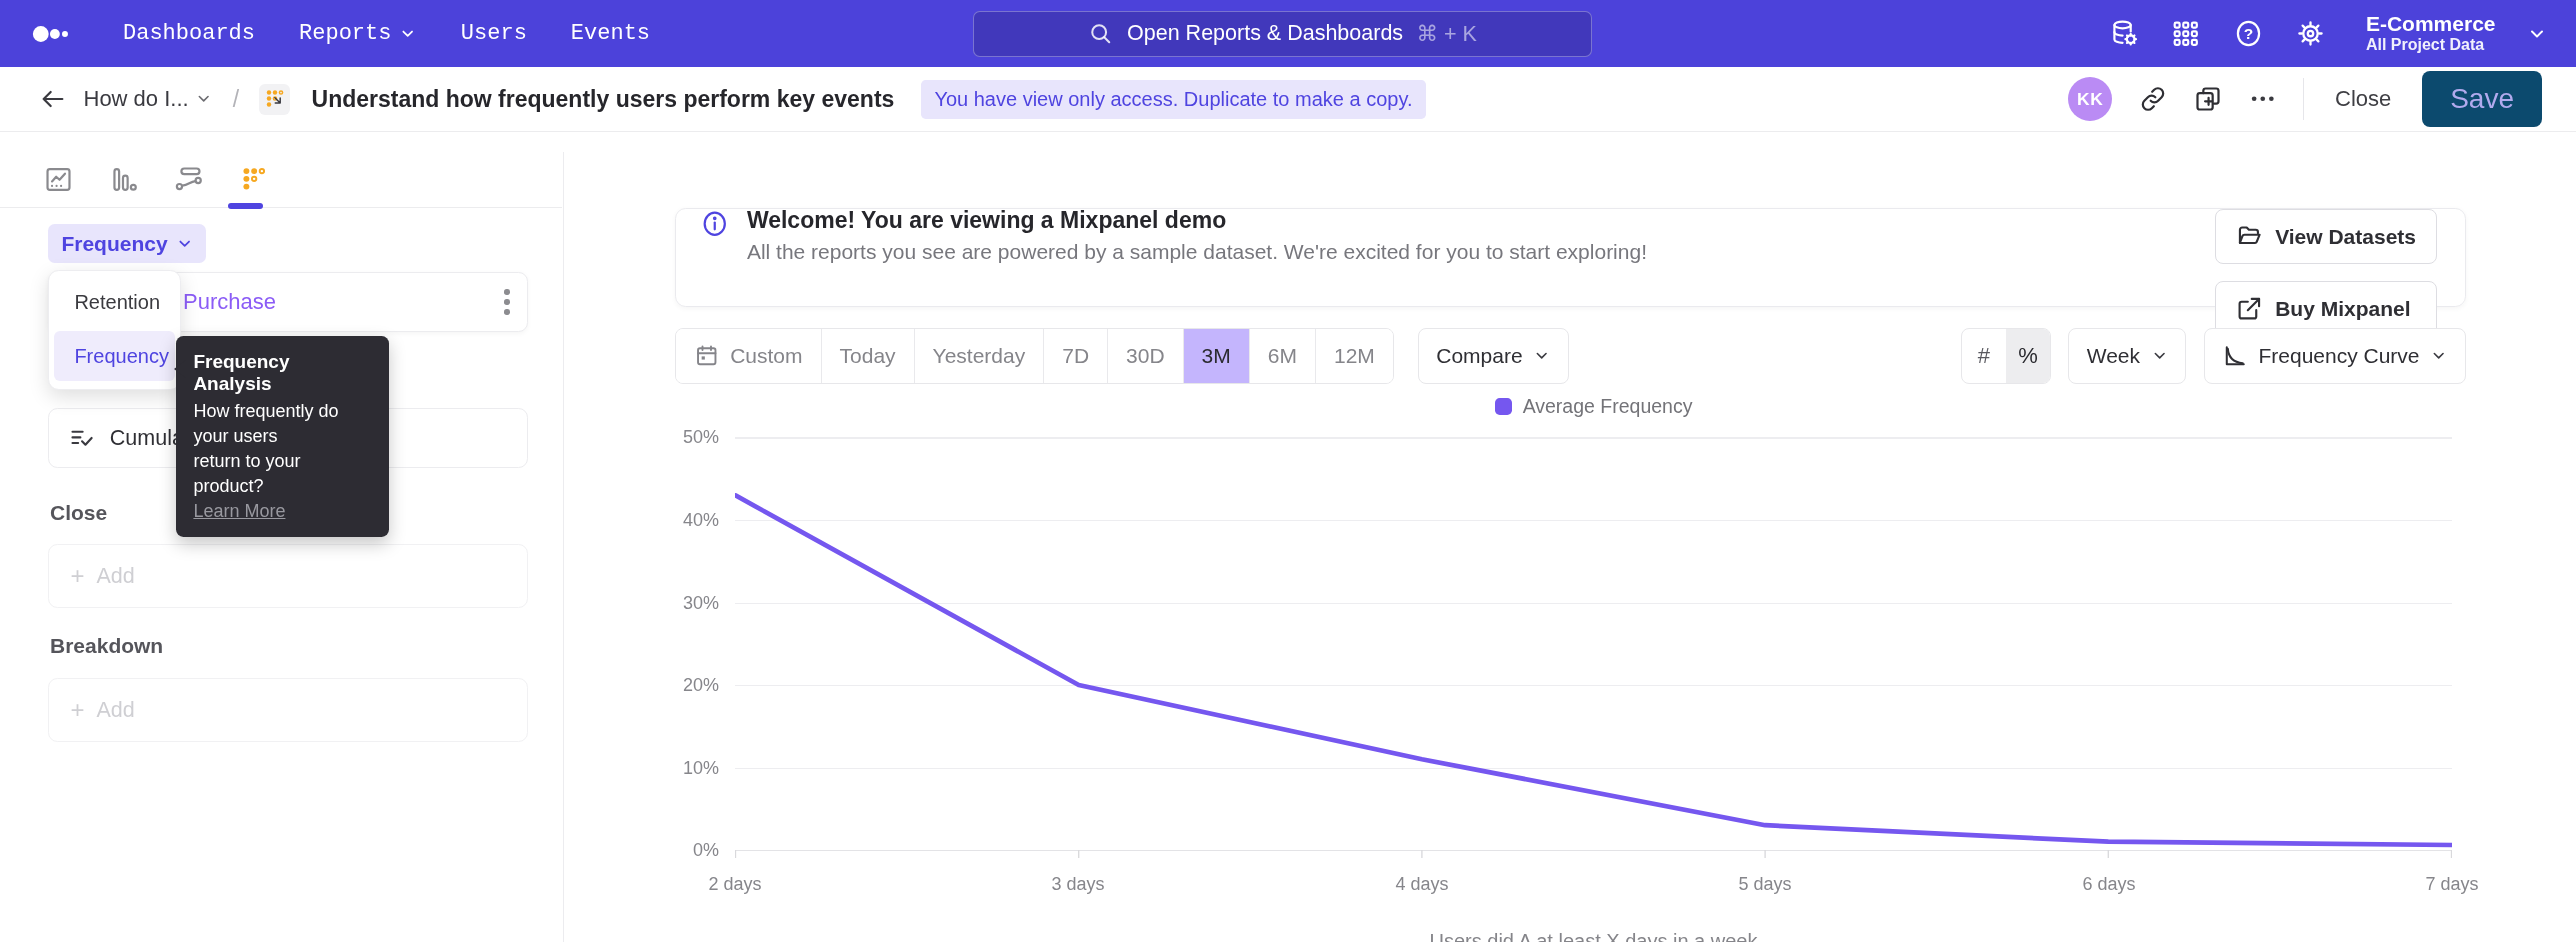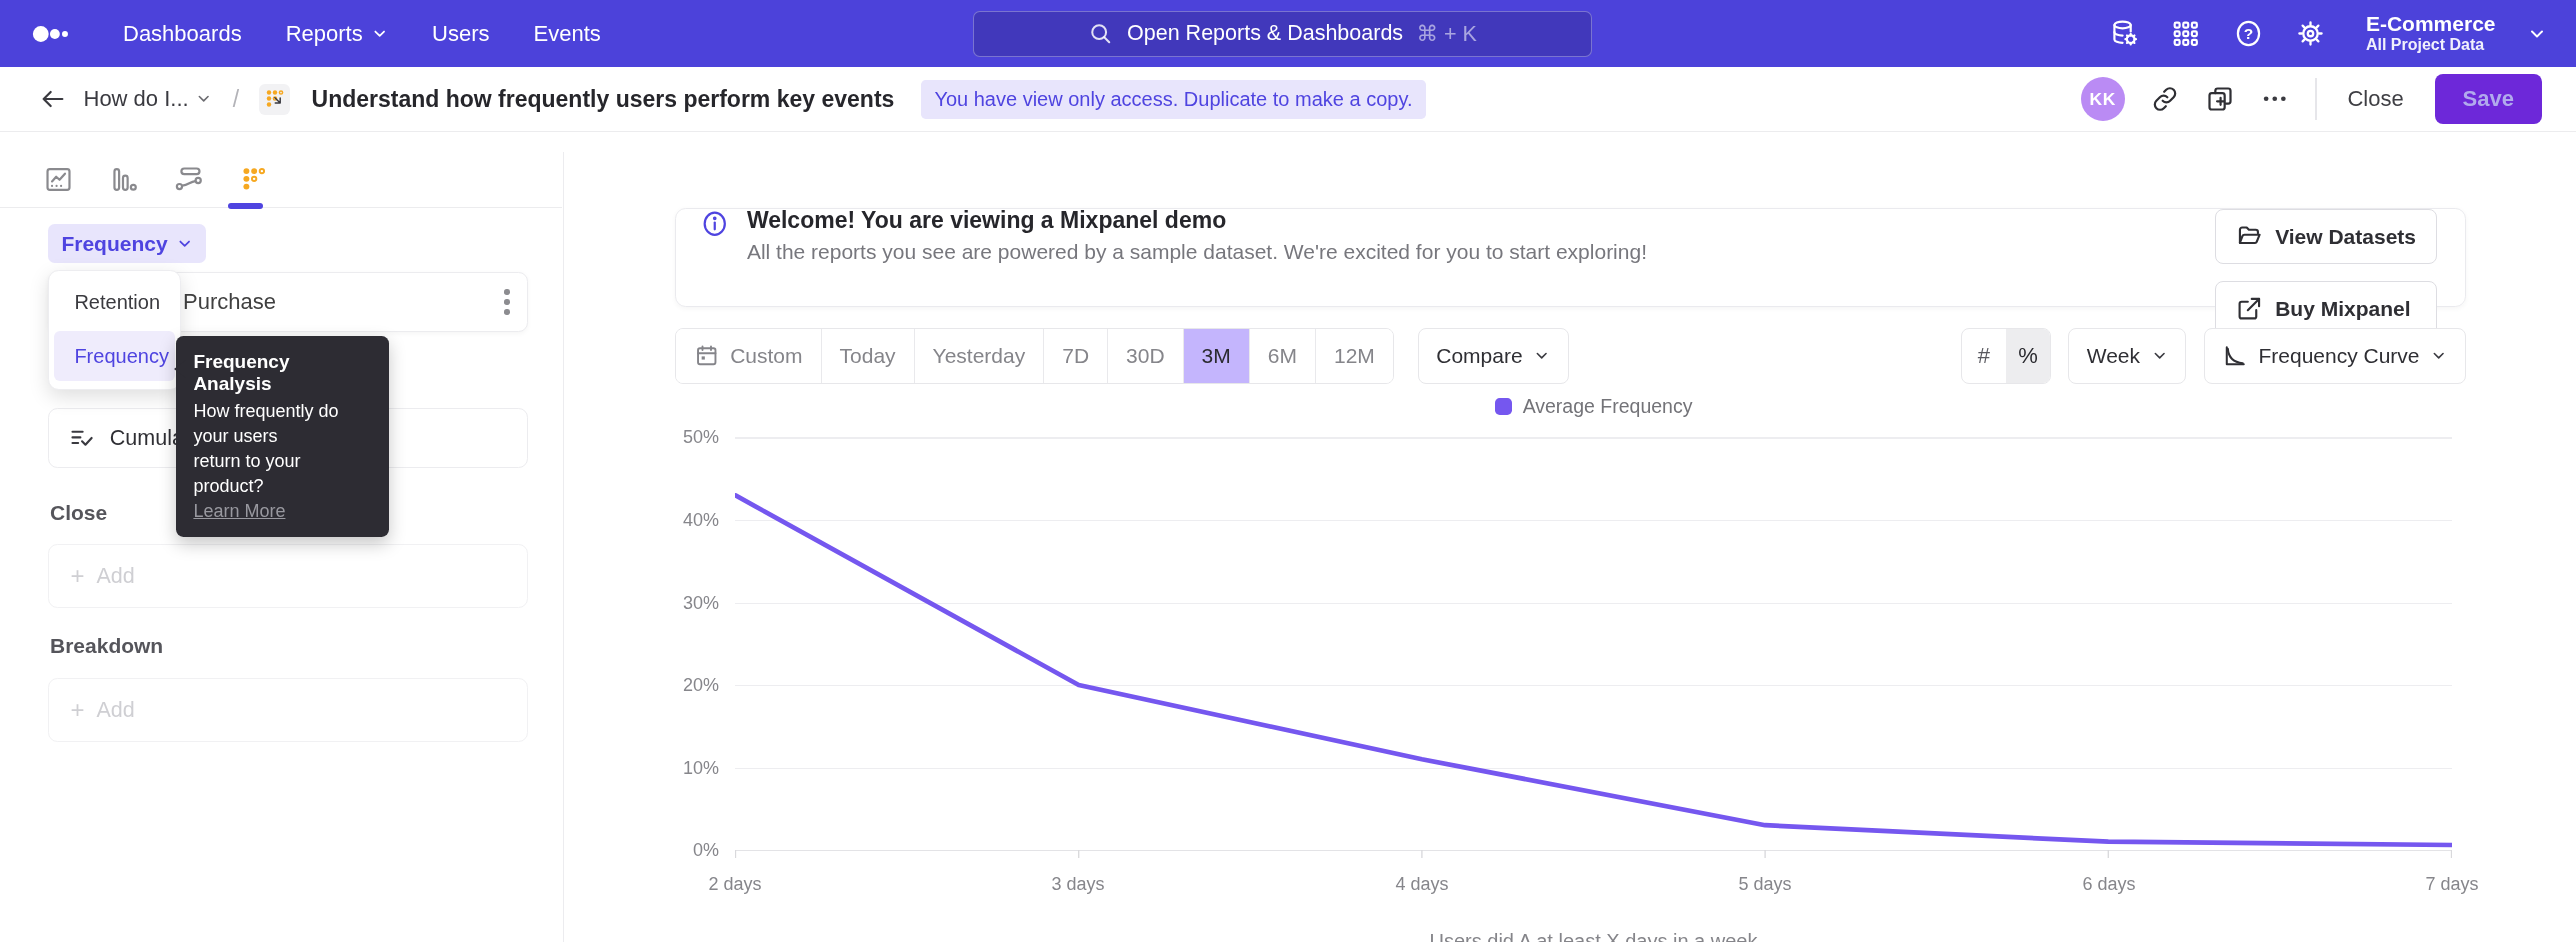--- a/index.html
+++ b/index.html
@@ -6,21 +6,21 @@
   html,body{width:2576px;height:943px;overflow:hidden;background:#fff;
     font-family:"Liberation Sans","DejaVu Sans",sans-serif;-webkit-font-smoothing:antialiased;}
   #app{position:relative;width:2576px;height:943px;background:#fff;}
 
   
   .topnav{position:absolute;left:0;top:0;width:2576px;height:67px;background:#4c42da;
     display:flex;align-items:center;color:#fff;}
   .nav-left{display:flex;align-items:center;padding-left:32px;gap:40px;}
   .logo{width:51px;height:34px;display:flex;align-items:center;}
   .nav-items{display:flex;align-items:center;gap:44px;font-size:22px;font-weight:500;}
-  .nav-item{display:flex;align-items:center;gap:8px;cursor:pointer;white-space:nowrap;}
+  .nav-item{display:flex;align-items:center;gap:8px;cursor:pointer;white-space:nowrap;font-family:Liberation Mono, monospace;}
   .searchbar{position:absolute;left:973px;top:10.7px;width:619px;height:46px;border-radius:6.7px;
     background:rgba(0,0,0,0.14);border:1.3px solid rgba(255,255,255,0.30);
     display:flex;align-items:center;justify-content:center;gap:13.4px;font-size:21.5px;}
   .searchbar .shortcut{color:rgba(255,255,255,0.55);}
   .nav-right{position:absolute;right:29.5px;top:0;height:67px;display:flex;align-items:center;gap:31px;}
   .nav-icon{width:31px;height:31px;display:flex;align-items:center;justify-content:center;cursor:pointer;}
   .project{text-align:left;line-height:1.15;margin-left:9.4px;cursor:pointer;}
   .project .p-name{font-size:21px;font-weight:700;}
   .project .p-scope{font-size:16px;font-weight:600;opacity:.92;}
 
@@ -35,36 +35,36 @@
     align-items:center;justify-content:center;cursor:pointer;}
   .rtitle{font-size:23px;font-weight:700;color:#26262b;margin-left:5.4px;white-space:nowrap;}
   .notice-pill{margin-left:10.7px;background:#e8e5fc;color:#4f44e0;font-size:20px;
     padding:8px 13.4px;border-radius:4.7px;white-space:nowrap;cursor:pointer;}
   .rh-right{display:flex;align-items:center;gap:25.5px;}
   .avatar{width:44px;height:44px;border-radius:50%;background:#ba8bf4;color:#fff;font-size:17.4px;
     font-weight:700;display:flex;align-items:center;justify-content:center;letter-spacing:0.7px;cursor:pointer;}
   .hicon{width:29.5px;height:29.5px;display:flex;align-items:center;justify-content:center;cursor:pointer;}
   .vdivider{width:1.3px;height:42px;background:#e6e6ea;}
   .close-btn{font-size:22px;color:#3f3f44;font-weight:500;cursor:pointer;padding:0 5.4px;}
-  .save-btn{background:#6d28d9;color:#b1aaed;font-size:22px;font-weight:700;border:none;
+  .save-btn{background:#0c4a6e;color:#b1aaed;font-size:28px;font-weight:400;border:none;
     border-radius:8px;padding:12px 28px;cursor:default;}
 
   
   .sidebar{position:absolute;left:0;top:152px;width:564px;height:791px;background:#fff;
     border-right:1.3px solid #ececef;}
   .tabrow{position:absolute;left:0;top:0;width:562px;height:56px;border-bottom:1.3px solid #ececee;
     display:flex;align-items:center;padding-left:43px;gap:34px;}
   .tab{width:31px;height:31px;display:flex;align-items:center;justify-content:center;cursor:pointer;}
   .tab-underline{position:absolute;left:228px;top:51px;width:35px;height:6px;border-radius:3.4px;background:#4f44e0;}
   .freq-btn{position:absolute;left:48px;top:72px;height:39px;background:#e8e5fc;border-radius:6.7px;
     display:flex;align-items:center;gap:8px;padding:0 13.4px;color:#4f44e0;font-size:21px;font-weight:700;cursor:pointer;}
   .event-card{position:absolute;left:48px;top:120px;width:480px;height:60px;background:#fff;
     border:1.3px solid #ececef;border-radius:9.4px;box-shadow:0 1.3px 5.4px rgba(0,0,0,0.04);
     display:flex;align-items:center;z-index:1;cursor:pointer;}
-  .event-name{font-size:22px;font-weight:500;color:#404040;margin-left:134px;}
+  .event-name{font-size:22px;font-weight:500;color:#8b5cf6;margin-left:134px;}
   .kebab{margin-left:auto;margin-right:17.4px;display:flex;flex-direction:column;gap:4.7px;cursor:pointer;}
   .kebab i{width:5.4px;height:5.4px;border-radius:50%;background:#8c8c90;}
   .dropdown{position:absolute;left:48px;top:118px;width:133px;background:#fff;border:0.7px solid #ededf0;
     border-radius:10.7px;box-shadow:0 6.7px 20px rgba(0,0,0,0.13);z-index:20;padding:6.7px 5.4px 8px;}
   .dd-item{font-size:20px;color:#3a3a3f;padding:13.4px 0 13.4px 20px;border-radius:6px;cursor:pointer;}
   .dd-item.sel{background:#efecfc;color:#4f44e0;margin-top:4px;}
   .tooltip{position:absolute;left:176px;top:184px;width:213px;background:#2d2c33;border-radius:7.4px;
     z-index:30;padding:14.8px 17.4px;color:#fff;box-shadow:0 6.7px 17.4px rgba(0,0,0,0.22);}
   .tooltip:before{content:"";position:absolute;left:-10.7px;top:24px;border:9.4px solid transparent;
     border-right:12px solid #2d2c33;}

